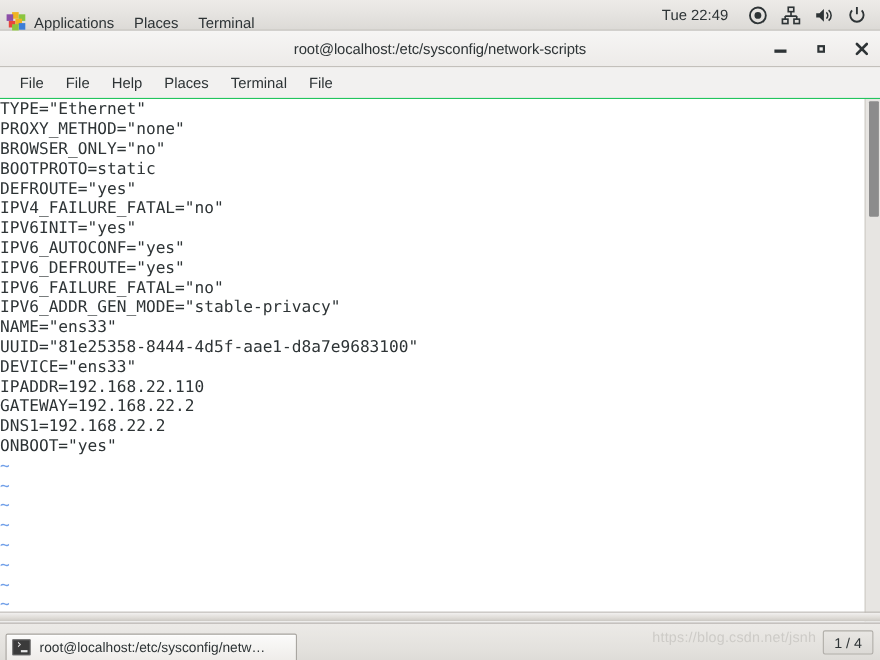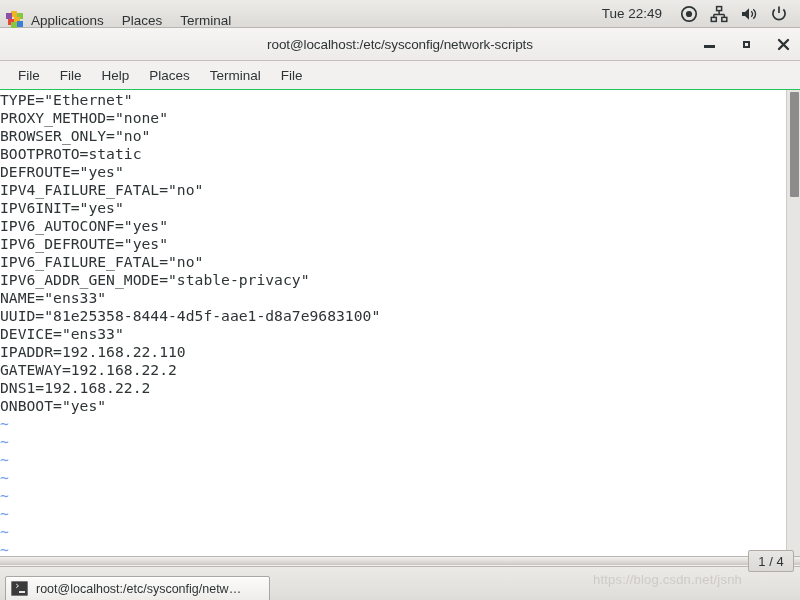--- a/index.html
+++ b/index.html
@@ -118,21 +118,21 @@
     content:""; position:absolute; left:7px; top:9px; width:6px; height:1.5px; background:#e8e8e8;
   }
   #task-label { font-size:12.5px; color:#2e3436; white-space:nowrap; }
 
   #watermark {
     position:absolute; right:58px; top:572px;
     font-size:13px; color:#cdcbc7; white-space:nowrap;
     letter-spacing:0.2px;
   }
   #workspace {
-    position:absolute; right:6px; top:550px;
+    position:absolute; right:6px; top:573px;
     width:46px; height:22px;
     background:linear-gradient(to bottom,#e8e6e3,#dcdad6);
     border:1px solid #b0ada8; border-radius:2px;
     display:flex; align-items:center; justify-content:center;
     font-size:13px; color:#2e3436;
   }
 </style>
 </head>
 <body>
 

